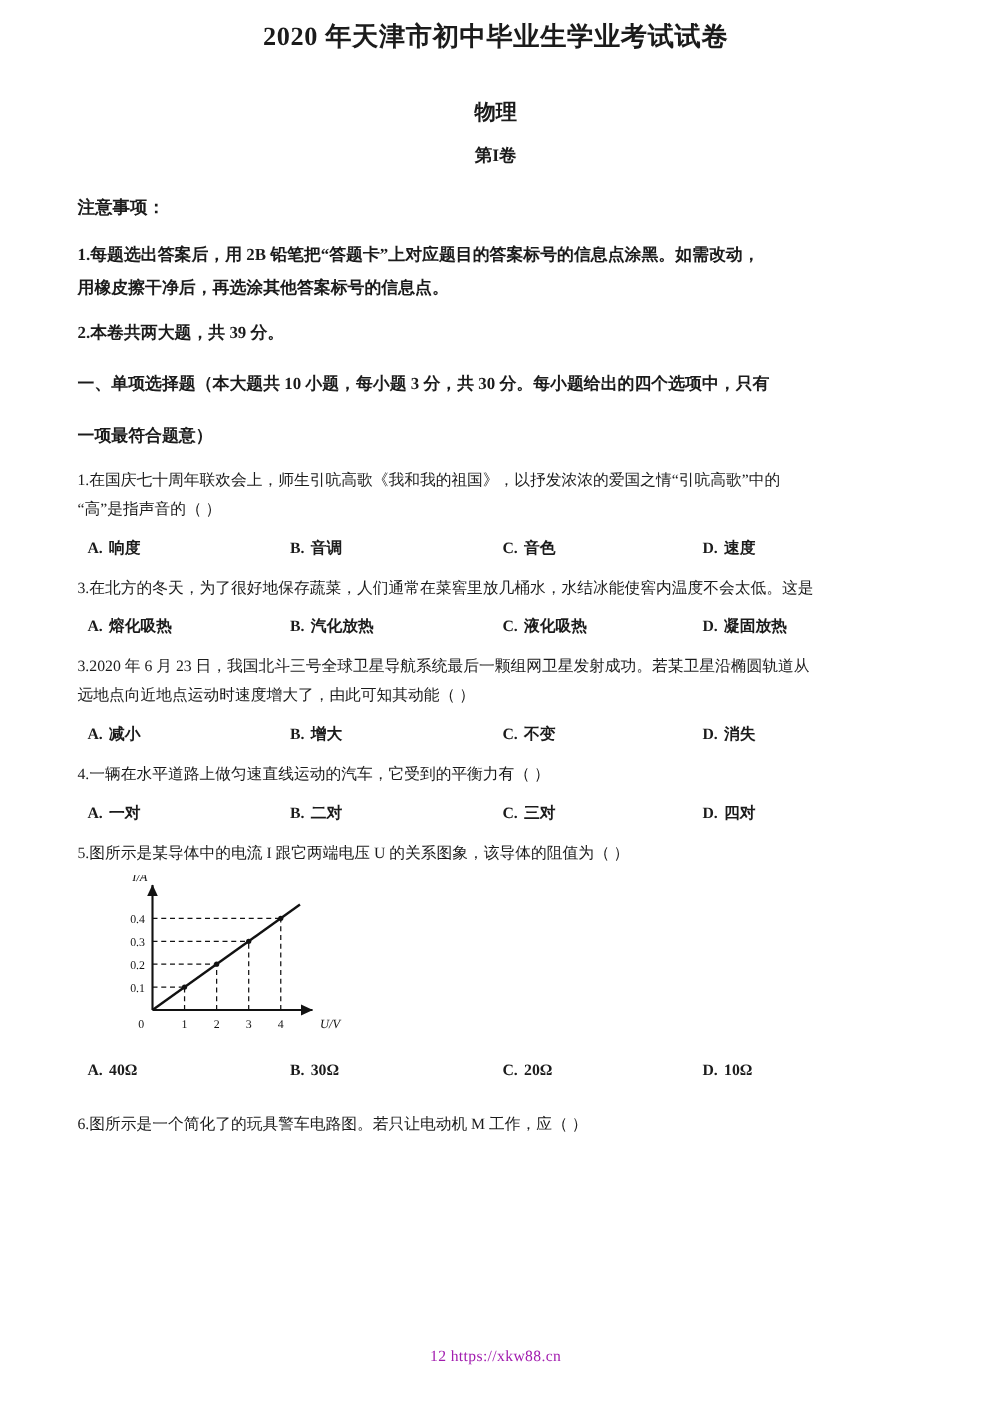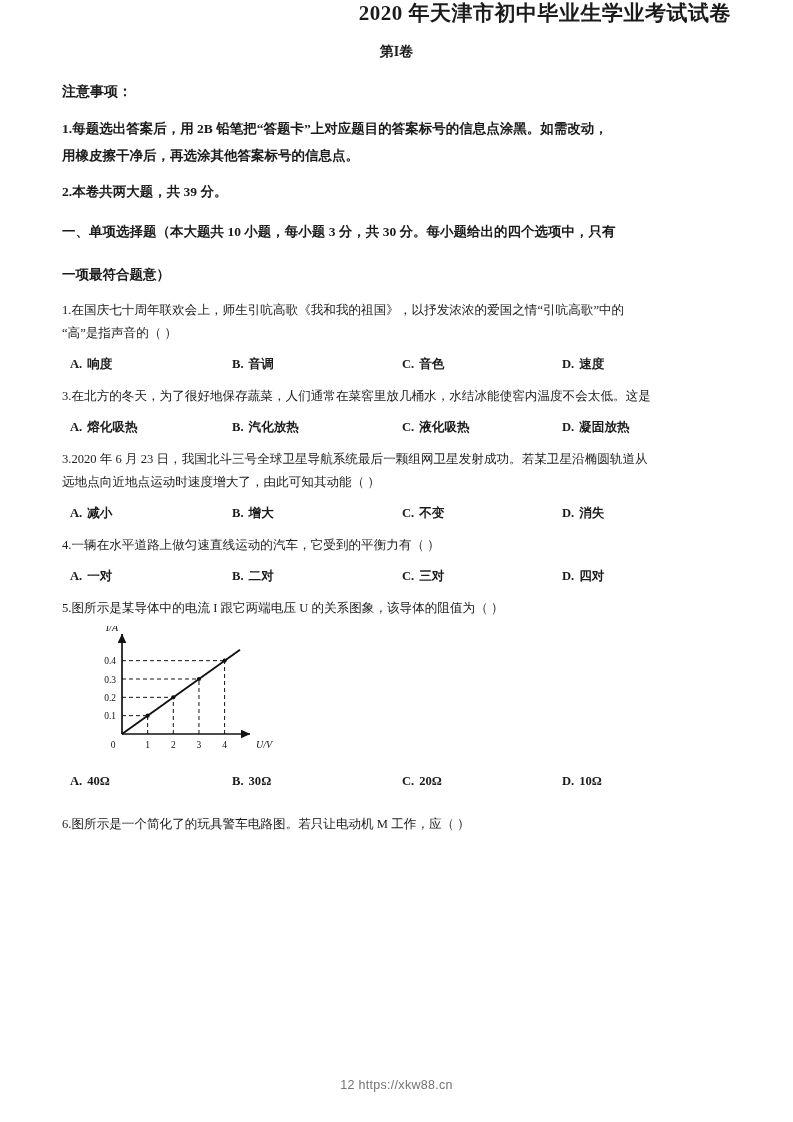--- a/index.html
+++ b/index.html
@@ -19,25 +19,25 @@
     position: absolute;
     left: 0; top: 0;
     width: 793px;
     height: 1122px;
     box-sizing: border-box;
     padding: 0 62px;
   }
 
   
   .doc-title {
-    text-align: right;
+    text-align: center;
     font-size: 21px;
     font-weight: bold;
     letter-spacing: 0.5px;
-    margin: 0;
+    margin: 16px;
     line-height: 1.3;
   }
   .doc-subject {
     text-align: center;
     font-size: 17px;
     font-weight: bold;
     margin: 0;
     padding-top: 20px;
     line-height: 1.3;
   }
@@ -114,31 +114,32 @@
   }
 
   
   .footer {
     position: absolute;
     left: 0;
     top: 1078px;
     width: 793px;
     text-align: center;
     font-size: 12.5px;
-    color: #737373;
-    font-family: Liberation Sans, sans-serif;
+    color: #a21caf;
+    font-family: Liberation Serif, serif;
     letter-spacing: 0.3px;
   }
 </style>
 </head>
 <body>
 
 <div class="page">
 
   <h1 class="doc-title">2020 年天津市初中毕业生学业考试试卷</h1>
+  <h2 class="doc-subject">物理</h2>
   <h3 class="doc-part">第I卷</h3>
 
   <div class="notice">
     <p class="notice-heading">注意事项：</p>
     <p class="notice-line">1.每题选出答案后，用 2B 铅笔把“答题卡”上对应题目的答案标号的信息点涂黑。如需改动，</p>
     <p class="notice-line">用橡皮擦干净后，再选涂其他答案标号的信息点。</p>
     <p class="notice-line gap">2.本卷共两大题，共 39 分。</p>
   </div>
 
   <p class="section-heading">一、单项选择题（本大题共 10 小题，每小题 3 分，共 30 分。每小题给出的四个选项中，只有</p>

